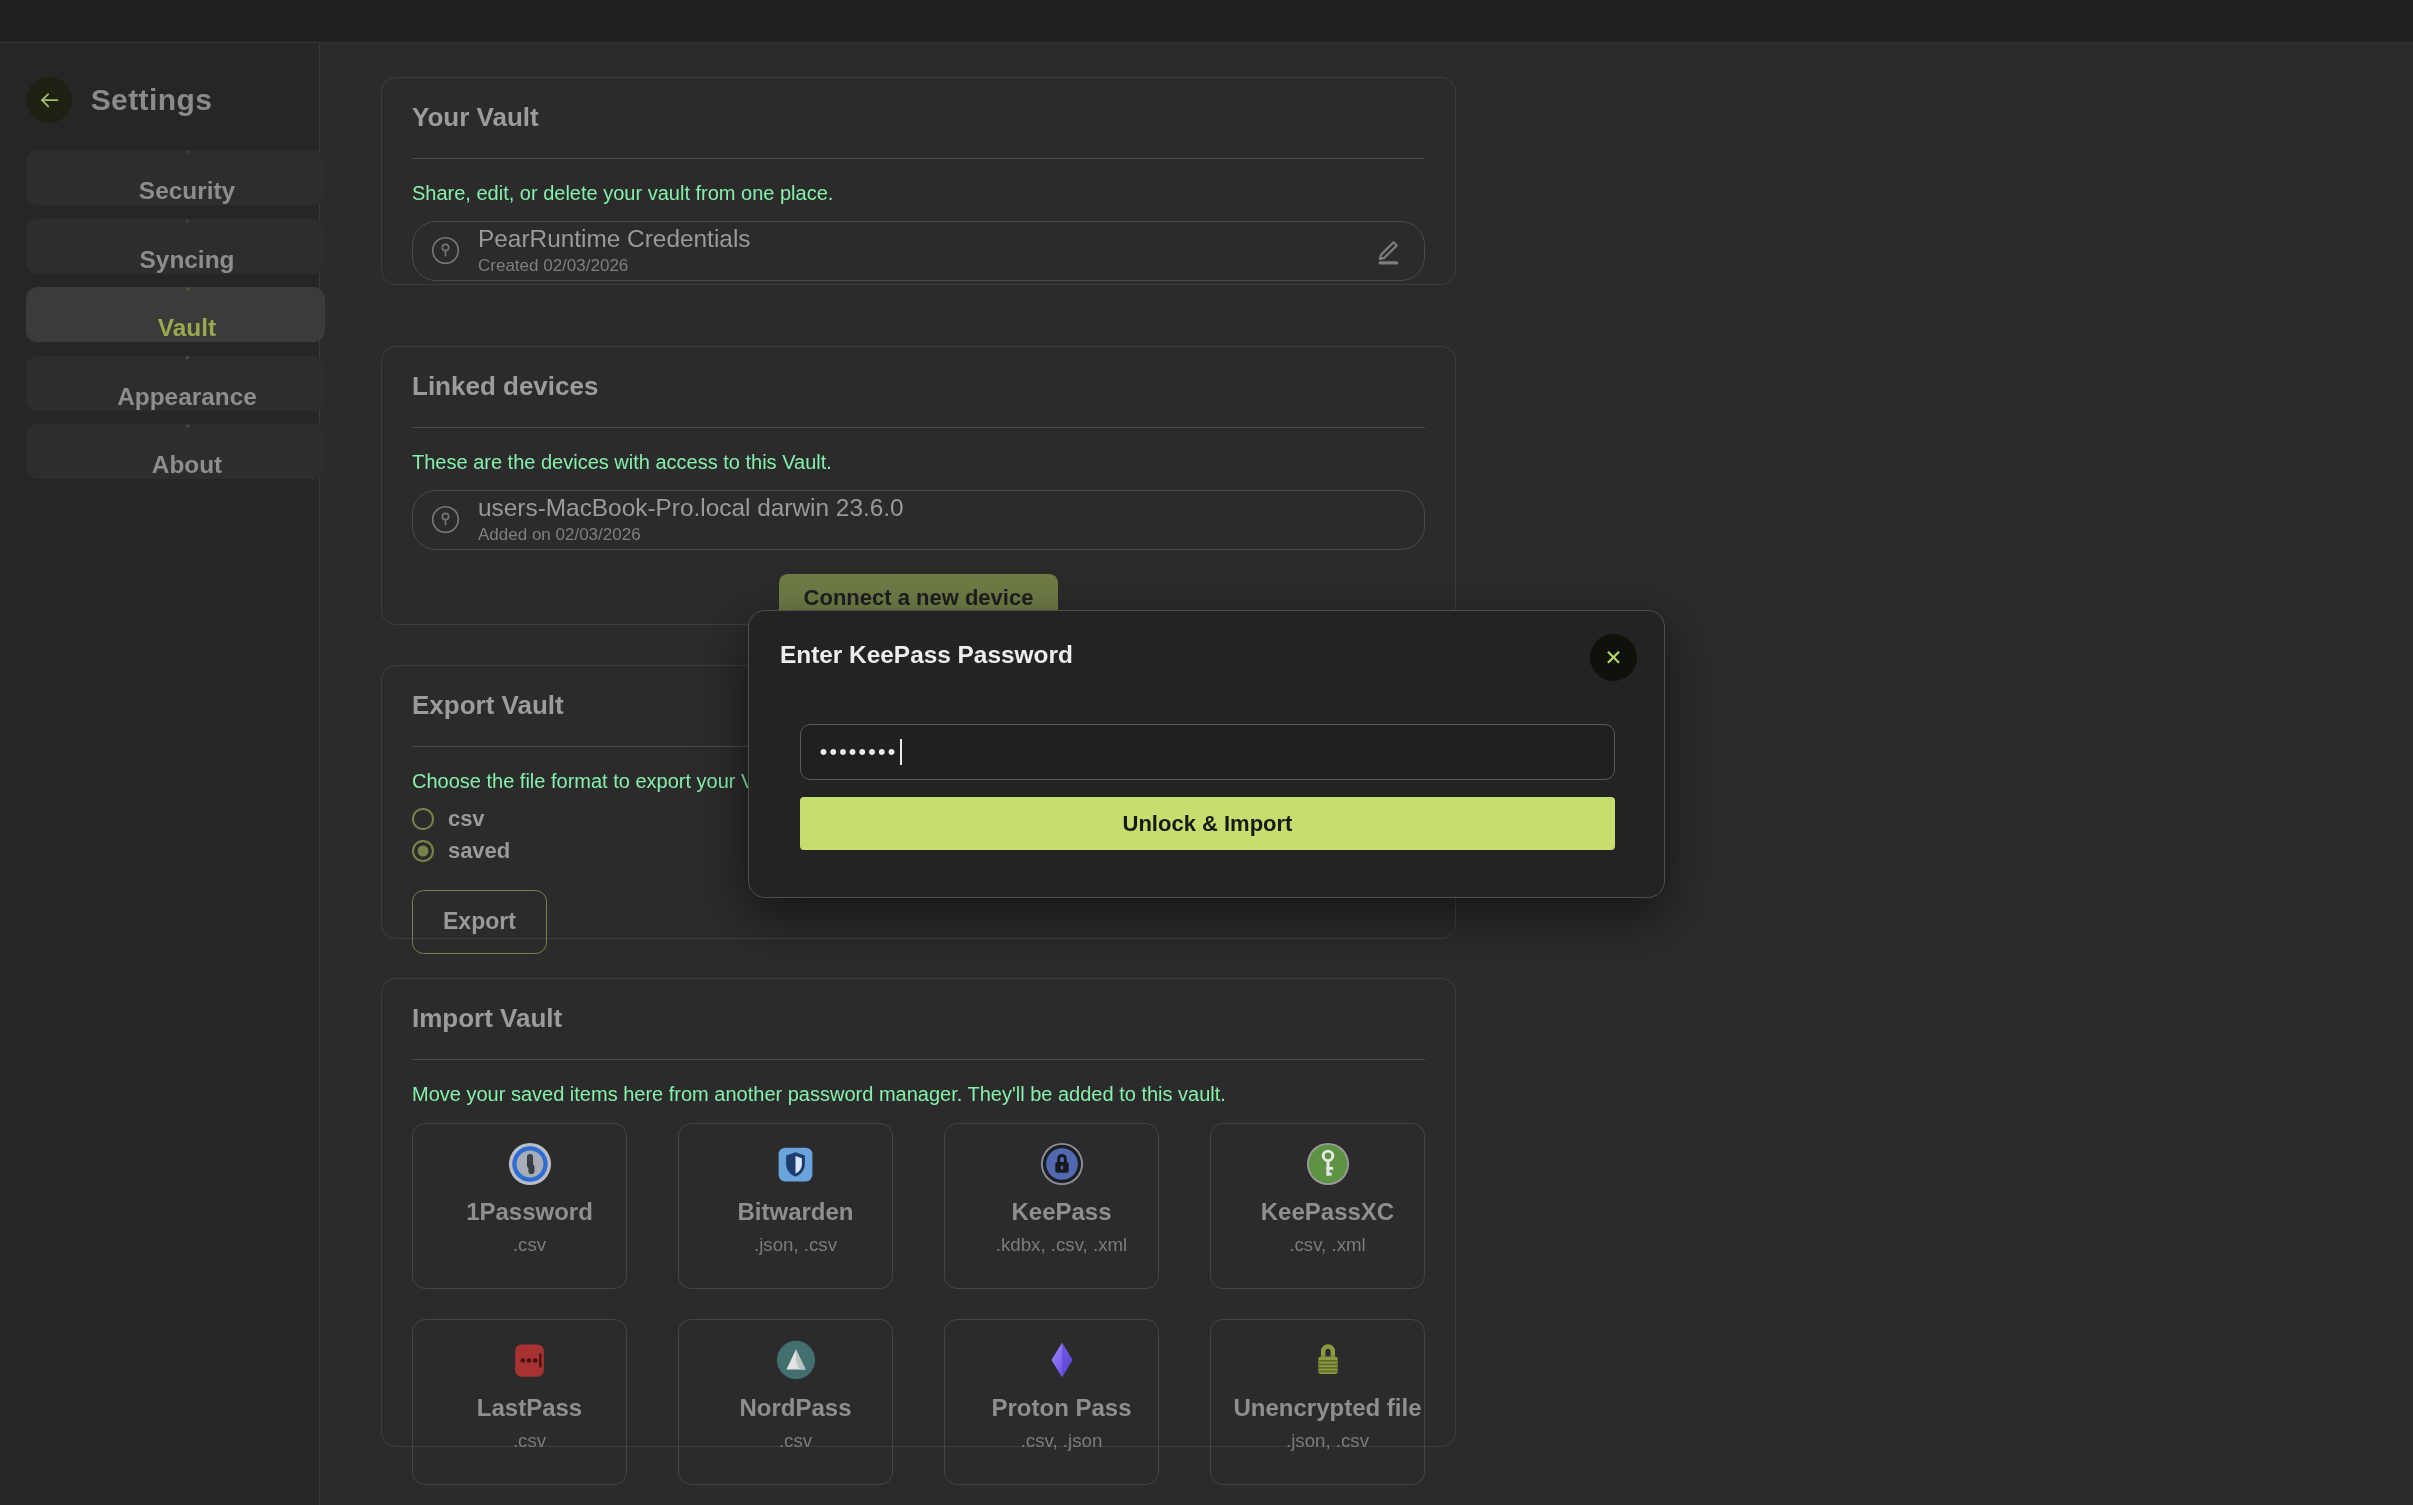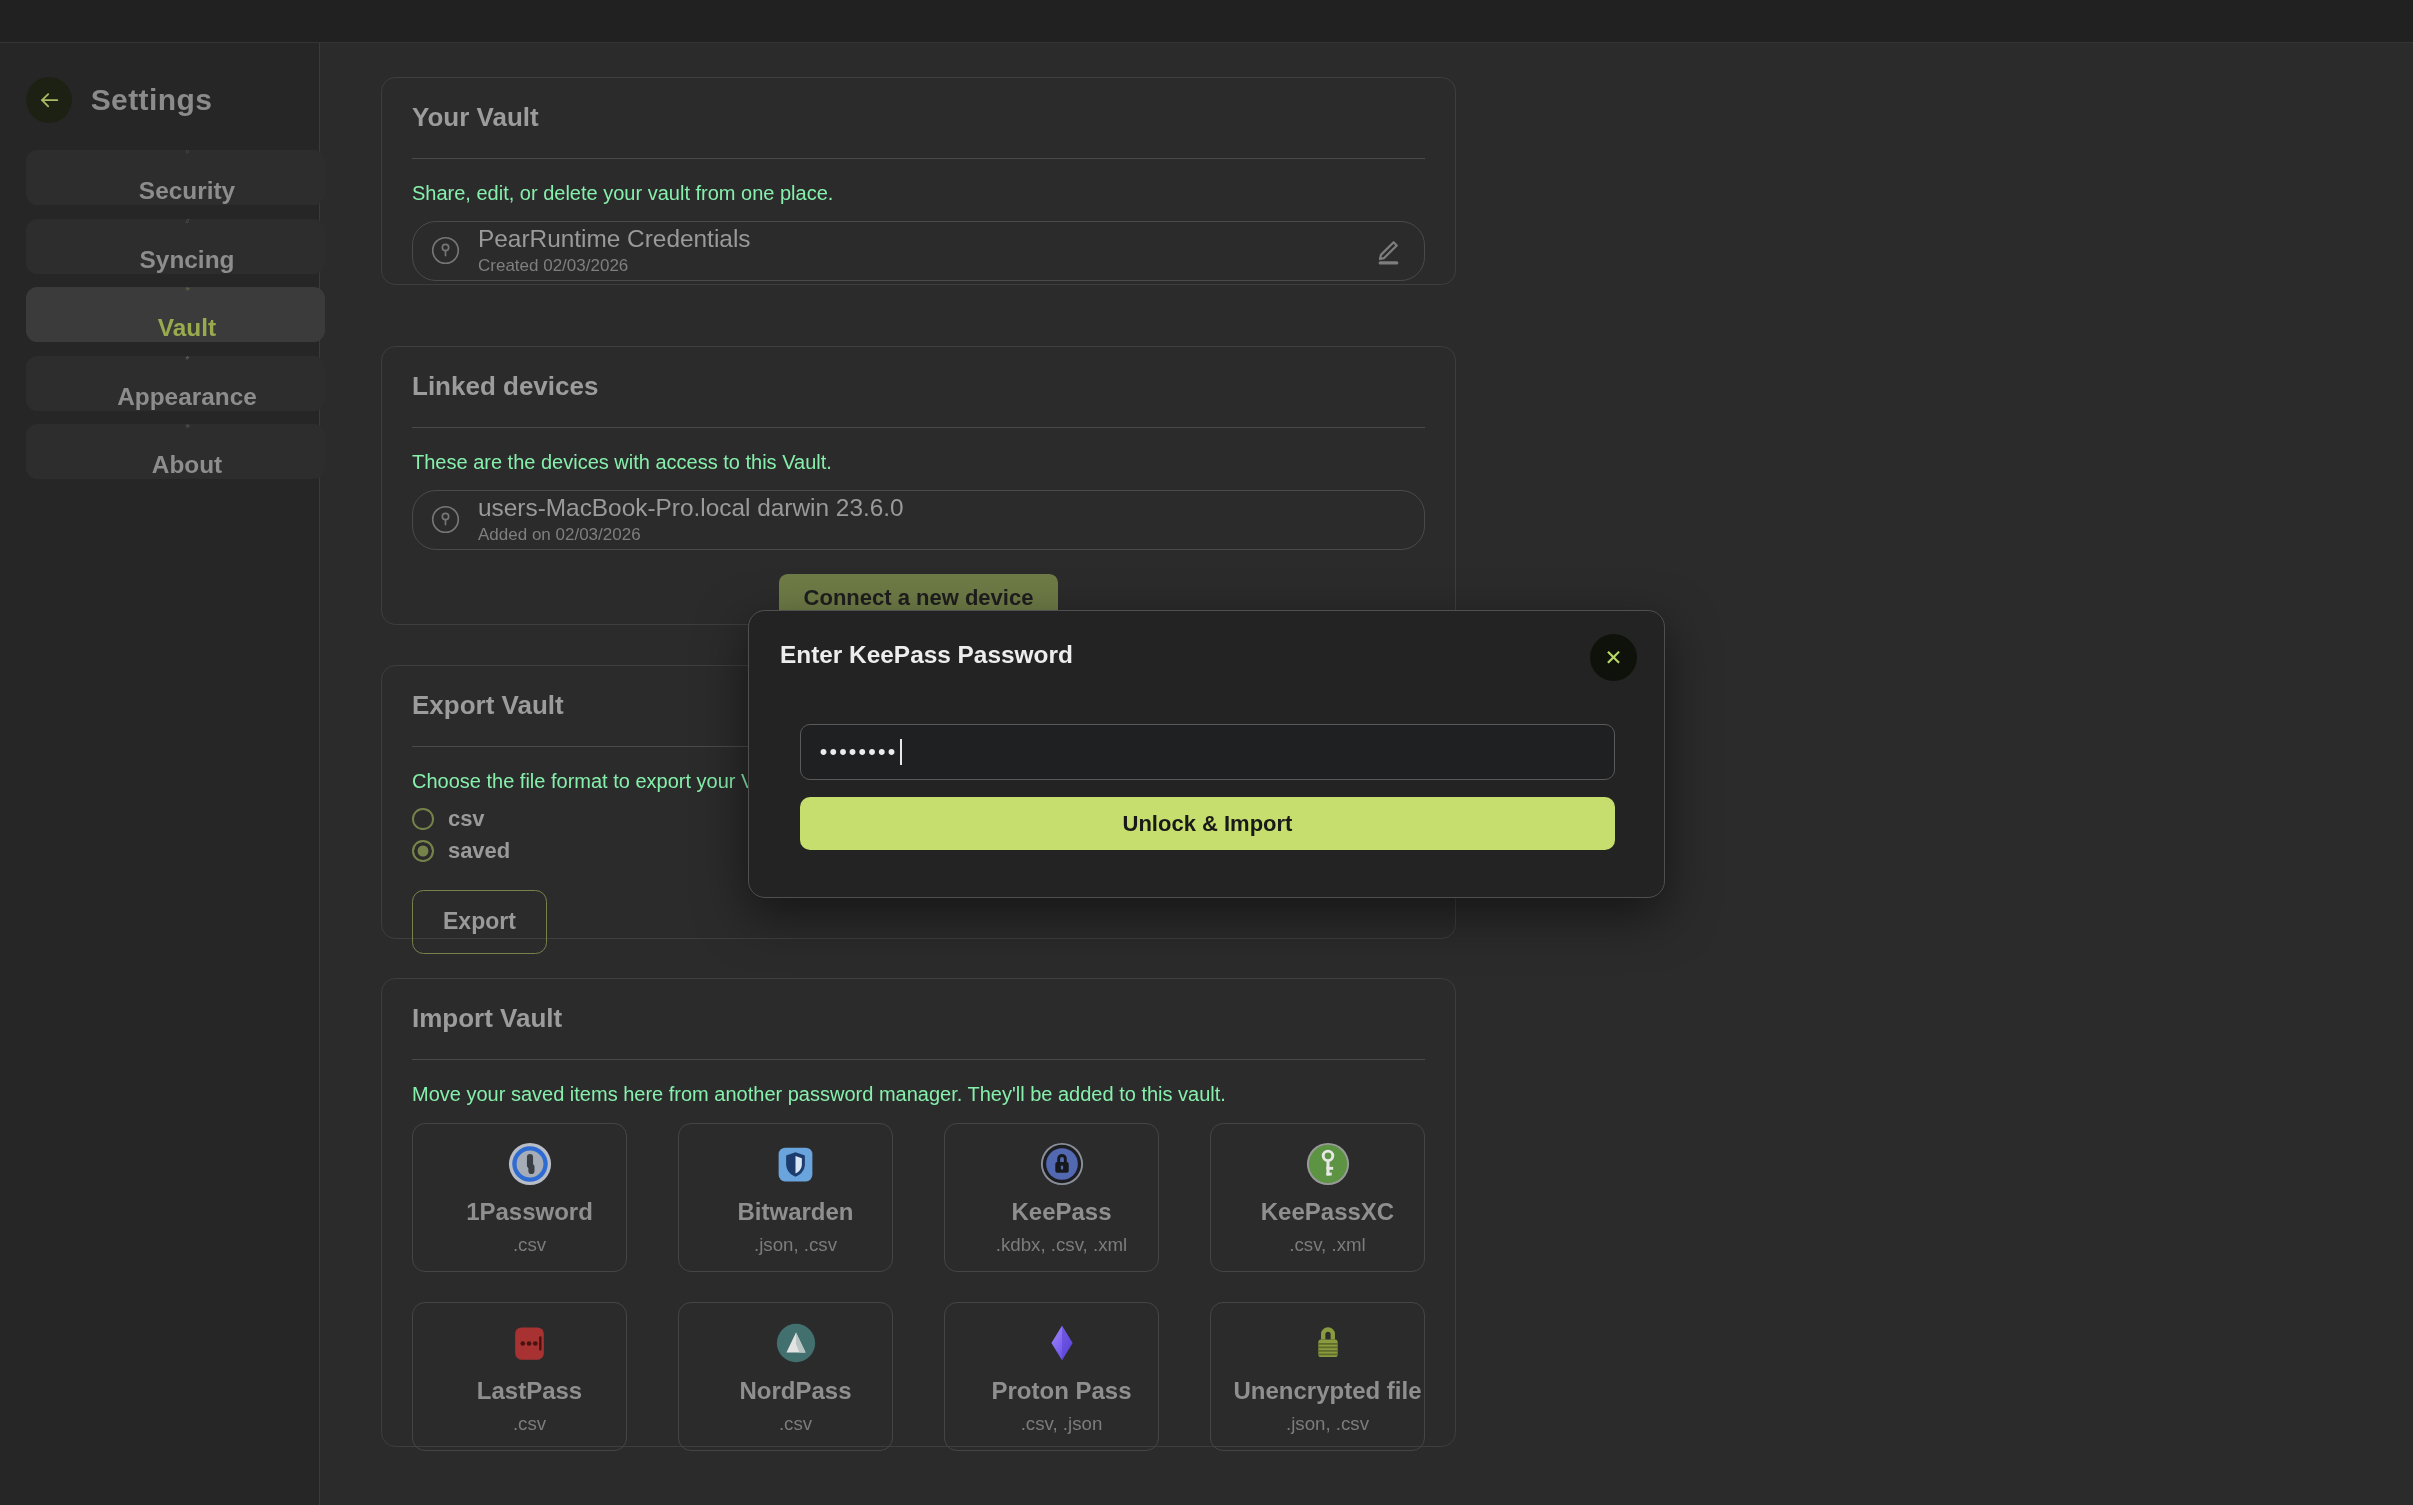--- a/index.html
+++ b/index.html
@@ -47,33 +47,33 @@
   .connect-btn { margin-top:24.4px; height:47px; padding:0 24.4px; background:#6e7b46; border:none; border-radius:8.6px; font-family:"Liberation Sans",sans-serif; font-size:22px; font-weight:700; color:#1e1e1e; cursor:pointer; }
 
   .radios { margin-top:10px; }
   .radio-row { display:flex; align-items:center; gap:14.4px; height:32px; cursor:pointer; }
   .radio-dot { width:21.5px; height:21.5px; border-radius:50%; border:2.9px solid #75834a; background:transparent; }
   .radio-row.selected .radio-dot { border:2.9px solid #75834a; box-shadow:inset 0 0 0 3.6px #2b2b2b; background:#75834a; }
   .radio-lbl { font-size:22px; font-weight:700; color:#9a9a9a; }
   .export-btn { margin-top:23px; height:64px; padding:0 30px; background:transparent; border:1.4px solid #75834a; border-radius:11.5px; font-family:"Liberation Sans",sans-serif; font-size:23px; font-weight:700; color:#9a9a9a; cursor:pointer; }
 
   .grid { margin-top:17px; display:grid; grid-template-columns:repeat(4,215px); column-gap:51px; row-gap:30px; }
-  .prov { width:215px; height:149px; border:1.4px solid #454545; border-radius:13px; text-align:center; padding-top:17px; cursor:pointer;padding-left:20px; }
+  .prov { width:215px; height:166px; border:1.4px solid #454545; border-radius:13px; text-align:center; padding-top:17px; cursor:pointer;padding-left:20px; }
   .prov .ic { height:47px; display:flex; align-items:center; justify-content:center; }
   .prov .nm { margin-top:10px; font-size:24px; font-weight:700; color:#8f8f8f; }
   .prov .ext { margin-top:8.6px; font-size:18.7px; color:#7c7c7c; }
 
   
   .modal { position:absolute; left:748px; top:610px; width:917px; height:288px; background:#232323; border:1.4px solid #4f4f4f; border-radius:17px; box-shadow:0 17px 50px rgba(0,0,0,0.5); z-index:10; }
   .modal-title { position:absolute; left:31px; top:30px; font-size:24.4px; font-weight:700; color:#ededed; }
   .modal-close { position:absolute; right:27px; top:23px; width:47px; height:47px; border-radius:50%; background:#0f120a; display:flex; align-items:center; justify-content:center; cursor:pointer; font-size:21.5px; color:#b8d867; }
   .modal-input { position:absolute; left:51px; top:113px; width:815px; height:56px; background:#1f2022; border:1.4px solid #5a5a5a; border-radius:10px; display:flex; align-items:center; padding-left:18.7px; cursor:text; }
   .pw-dots { font-size:21.5px; letter-spacing:2.2px; color:#ececec; }
   .caret { display:inline-block; width:2.2px; height:26px; background:#e8e8e8; margin-left:2.2px; vertical-align:middle; }
-  .unlock-btn { position:absolute; left:51px; top:186px; width:815px; height:53px; background:#c5de6e; border:none; border-radius:10px; font-family:"Liberation Sans",sans-serif; font-size:22px; font-weight:700; color:#191919; cursor:pointer; }
+  .unlock-btn { position:absolute; left:51px; top:186px; width:815px; height:53px; background:#c5de6e; border:none; border-radius:4px; font-family:"Liberation Sans",sans-serif; font-size:22px; font-weight:700; color:#191919; cursor:pointer; }
 </style>
 </head>
 <body>
 
 <div class="topbar"></div>
 
 <div class="sidebar">
   <div class="sb-header">
     <div class="back-btn">
       <svg width="24.4" height="24.4" viewBox="0 0 24 24" fill="none" stroke="#a9bb66" stroke-width="1.8" stroke-linecap="round" stroke-linejoin="round">

